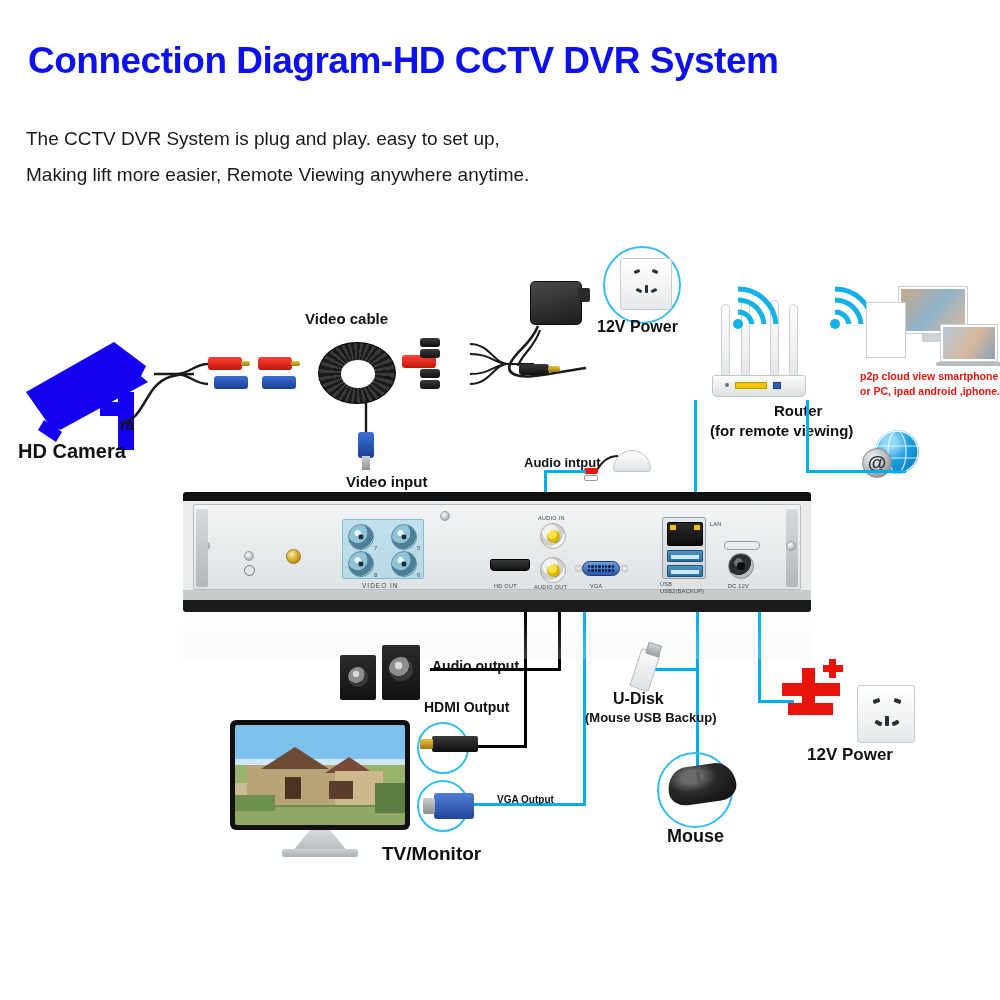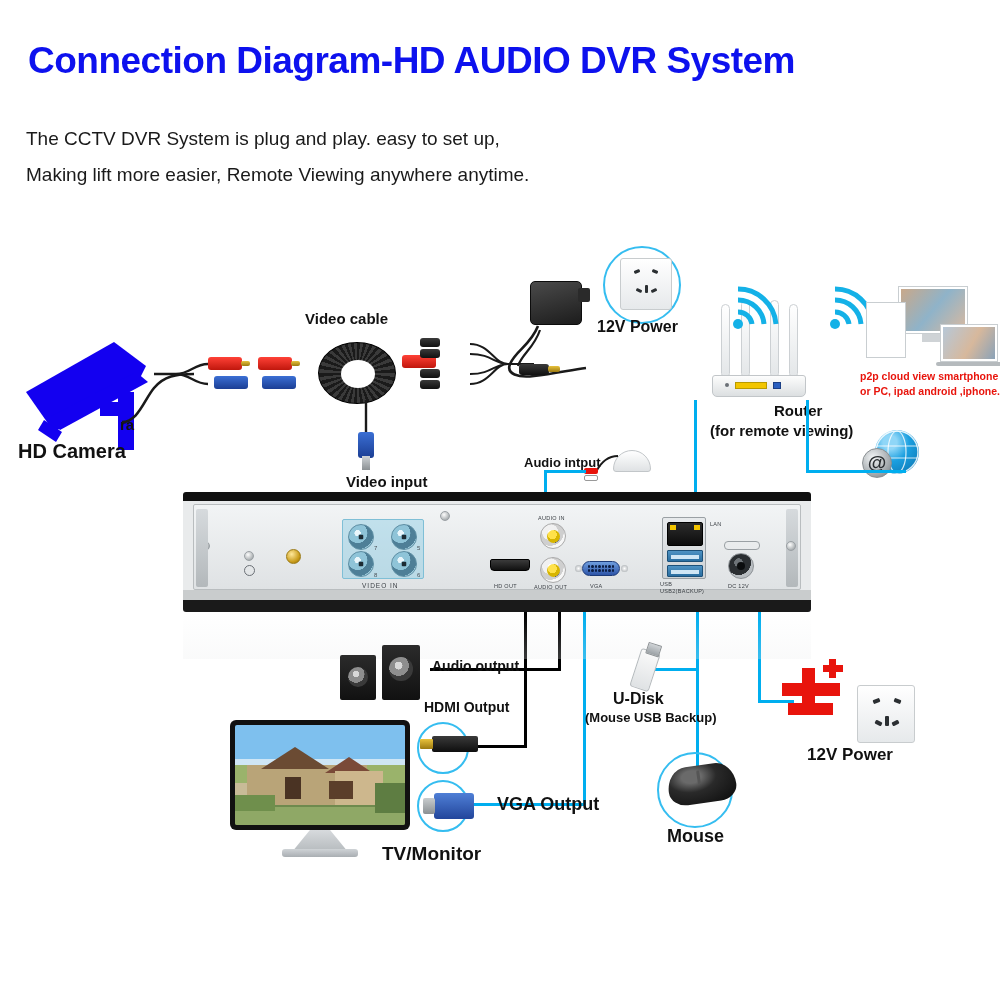--- a/index.html
+++ b/index.html
@@ -254,21 +254,21 @@
     background:linear-gradient(180deg,#4f7fd6,#22459b); border-radius:3px;
   }
   #vga-plug::after{
     content:""; position:absolute; left:-11px; top:5px; width:12px; height:16px;
     background:linear-gradient(180deg,#c8ccce,#8b9093); border-radius:2px;
   }
 </style>
 </head>
 <body>
 
-<div class="abs" id="title">Connection Diagram-HD AUDIO DVR System</div>
+<div class="abs" id="title">Connection Diagram-HD CCTV DVR System</div>
 <div class="abs" id="sub1">The CCTV DVR System is plug and play. easy to set up,</div>
 <div class="abs" id="sub2">Making lift more easier, Remote Viewing anywhere anytime.</div>
 
 <div class="abs" id="cam-wrap">
   <svg width="190" height="120" viewBox="0 0 190 120">
     <g fill="#1300f0">
       <path d="M8 62 L96 12 L128 36 L120 52 L36 102 Z"></path>
       <path d="M30 88 L118 42 L130 52 L42 100 Z"></path>
       <path d="M26 90 L44 102 L38 112 L20 100 Z"></path>
       <path d="M100 62 L116 62 L116 122 L100 122 Z"></path>
@@ -499,21 +499,21 @@
   </div>
 </div>
 <div class="abs lbl" style="left:432px; top:658px; font-size:14px;">Audio output</div>
 
 <div class="abs lbl" style="left:424px; top:699px; font-size:14px;text-align:right;">HDMI Output</div>
 <div class="abs circ" style="left:417px; top:722px; width:52px; height:52px;"></div>
 <div class="abs" id="hdmi-plug"></div>
 
 <div class="abs circ" style="left:417px; top:780px; width:52px; height:52px;"></div>
 <div class="abs" id="vga-plug"></div>
-<div class="abs lbl" style="left:497px; top:794px; font-size:18px;">VGA Output</div>
+<div class="abs lbl" style="left:497px; top:794px; font-size:10px;">VGA Output</div>
 
 <div class="abs" id="monitor">
   <div id="screen">
     <div class="abs" style="left:12px; top:40px; width:120px; height:40px; background:#b9a478;"></div>
     <div class="abs" style="left:26px; top:22px; width:0; height:0; border-left:34px solid transparent; border-right:34px solid transparent; border-bottom:22px solid #6b4b33;"></div>
     <div class="abs" style="left:90px; top:32px; width:0; height:0; border-left:24px solid transparent; border-right:24px solid transparent; border-bottom:16px solid #7a4a38;"></div>
     <div class="abs" style="left:100px;top:46px; width:48px; height:34px; background:#cdb78d;"></div>
     <div class="abs" style="left:50px; top:52px; width:16px; height:22px; background:#4a3323;"></div>
     <div class="abs" style="left:94px; top:56px; width:24px; height:18px; background:#5b3e2a;"></div>
     <div class="abs" style="left:0px;  top:82px; width:180px;height:18px; background:#8fa866;"></div>

